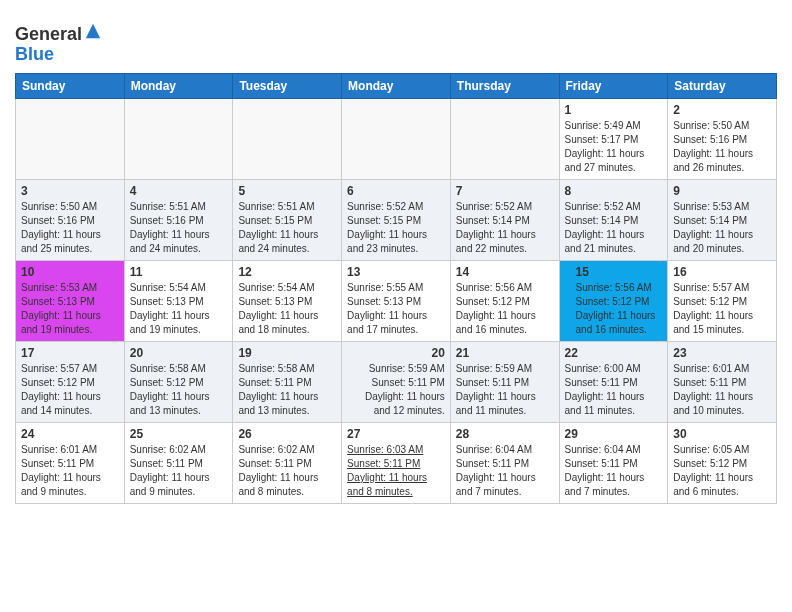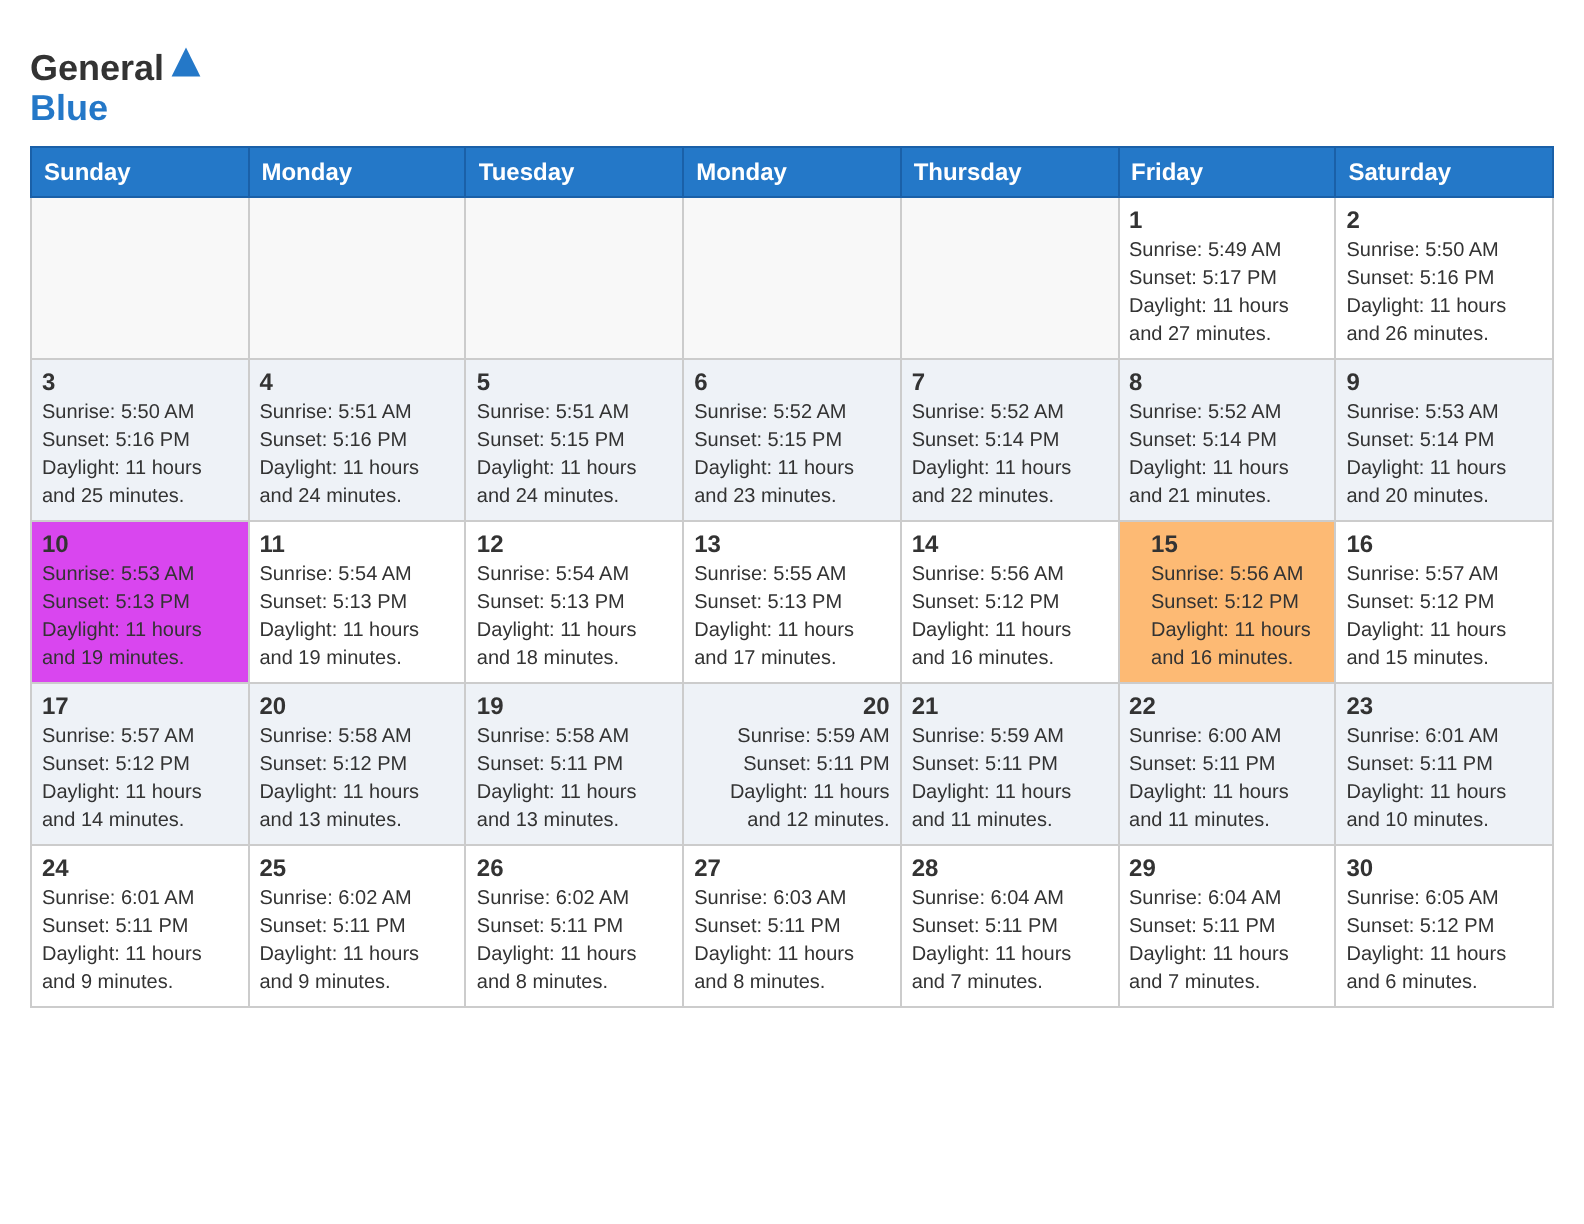--- a/index.html
+++ b/index.html
@@ -227,21 +227,21 @@
 Daylight: 11 hours
 and 17 minutes.</div>
         </td>
         <td style="background: rgb(255, 255, 255);">
           <span class="day-num">14</span>
           <div class="day-info" style="white-space: pre-line;">Sunrise: 5:56 AM
 Sunset: 5:12 PM
 Daylight: 11 hours
 and 16 minutes.</div>
         </td>
-        <td style="background: #fdba74; padding-left: 16px;">
+        <td style="background: #0ea5e9; padding-left: 16px;">
           <span class="day-num">15</span>
           <div class="day-info" style="white-space: pre-line;">Sunrise: 5:56 AM
 Sunset: 5:12 PM
 Daylight: 11 hours
 and 16 minutes.</div>
         </td>
         <td style="background: rgb(255, 255, 255);">
           <span class="day-num">16</span>
           <div class="day-info" style="white-space: pre-line;">Sunrise: 5:57 AM
 Sunset: 5:12 PM
@@ -317,21 +317,21 @@
         </td>
         <td style="background: rgb(255, 255, 255);">
           <span class="day-num">26</span>
           <div class="day-info" style="white-space: pre-line;">Sunrise: 6:02 AM
 Sunset: 5:11 PM
 Daylight: 11 hours
 and 8 minutes.</div>
         </td>
         <td style="background: rgb(255, 255, 255);">
           <span class="day-num">27</span>
-          <div class="day-info" style="white-space: pre-line;">Sunrise: 6:03 AM
+          <div class="day-info" style="white-space: pre-line; text-decoration: underline;">Sunrise: 6:03 AM
 Sunset: 5:11 PM
 Daylight: 11 hours
 and 8 minutes.</div>
         </td>
         <td style="background: rgb(255, 255, 255);">
           <span class="day-num">28</span>
           <div class="day-info" style="white-space: pre-line;">Sunrise: 6:04 AM
 Sunset: 5:11 PM
 Daylight: 11 hours
 and 7 minutes.</div>

